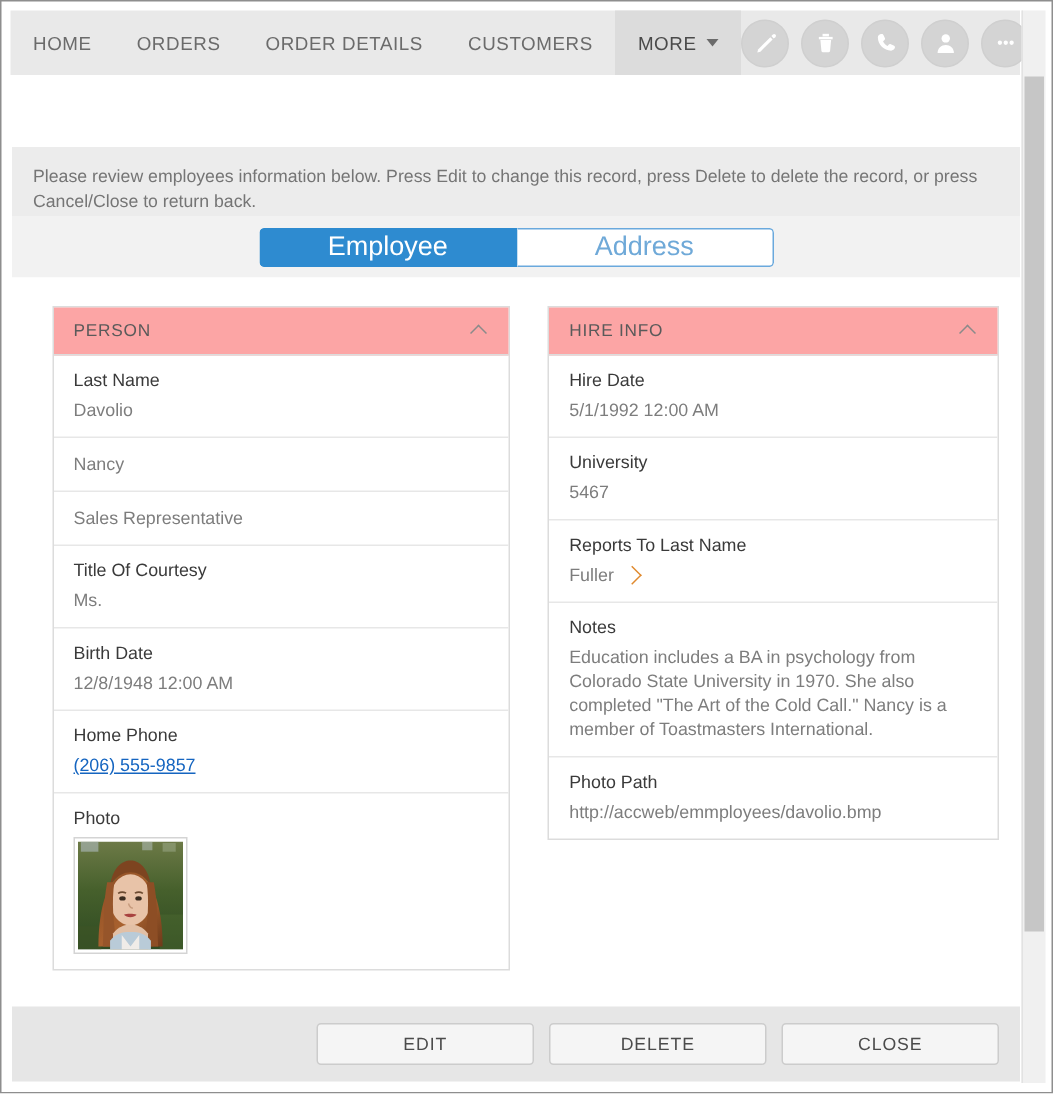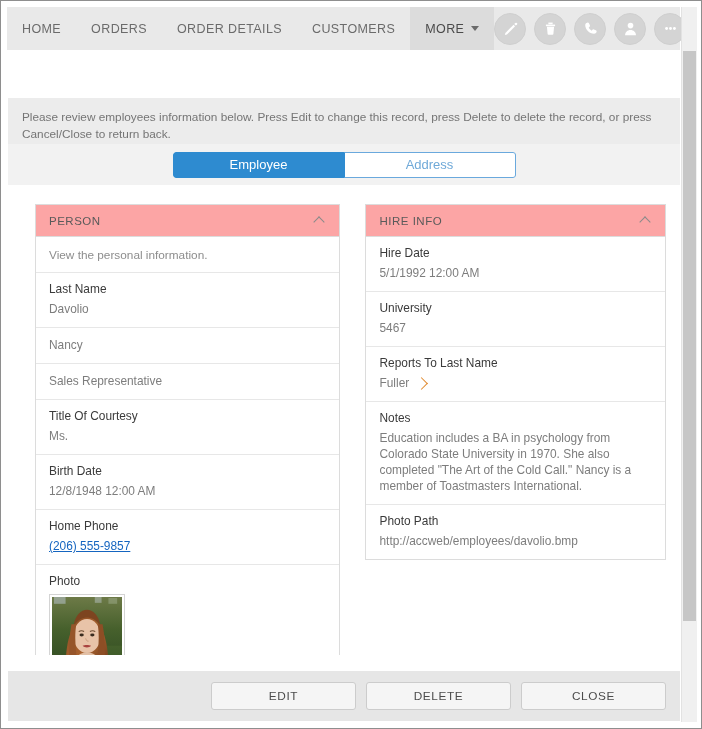--- a/index.html
+++ b/index.html
@@ -133,21 +133,21 @@
     width: 343px;
     height: 26px;
     border-radius: 3px;
     overflow: hidden;
   }
   .tab {
     flex: 1 1 0;
     display: flex;
     align-items: center;
     justify-content: center;
-    font-size: 13px;
+    font-size: 18px;
     cursor: pointer;
     user-select: none;
     box-sizing: border-box;
   }
   .tab.active {
     background: #2e8bd0;
     color: #ffffff;
     border: 1px solid #2e8bd0;
     border-radius: 3px 0 0 3px;
   }
@@ -415,21 +415,20 @@
   </div>
 
   <div class="content">
 
     <div class="panel left">
       <div class="panel-head">
         <span>PERSON</span>
         <span class="chevron-up"></span>
       </div>
 
-      <div class="panel-note">View the personal information.</div>
 
       <div class="field">
         <div class="field-label">Last Name</div>
         <div class="field-value">Davolio</div>
       </div>
 
       <div class="field">
         <div class="field-value">Nancy</div>
       </div>
 
@@ -519,21 +518,21 @@
         </div>
       </div>
 
       <div class="field">
         <div class="field-label">Notes</div>
         <div class="field-value">Education includes a BA in psychology from Colorado State University in 1970. She also completed "The Art of the Cold Call." Nancy is a member of Toastmasters International.</div>
       </div>
 
       <div class="field">
         <div class="field-label">Photo Path</div>
-        <div class="field-value">http://accweb/employees/davolio.bmp</div>
+        <div class="field-value">http://accweb/emmployees/davolio.bmp</div>
       </div>
     </div>
 
   </div>
 
   <div class="footer">
     <div class="btn">
       <span>EDIT</span>
     </div>
     <div class="btn">

